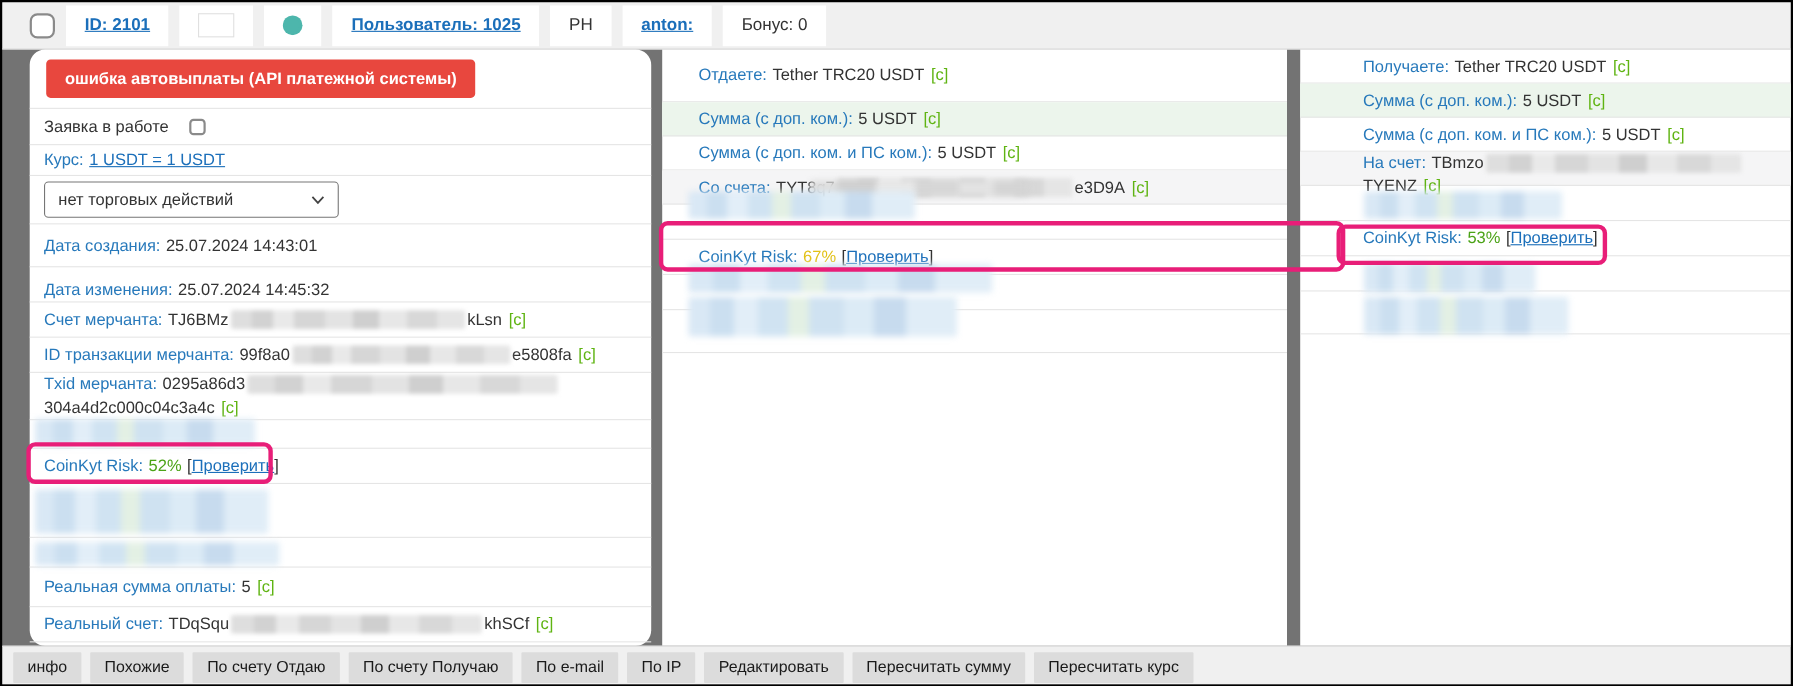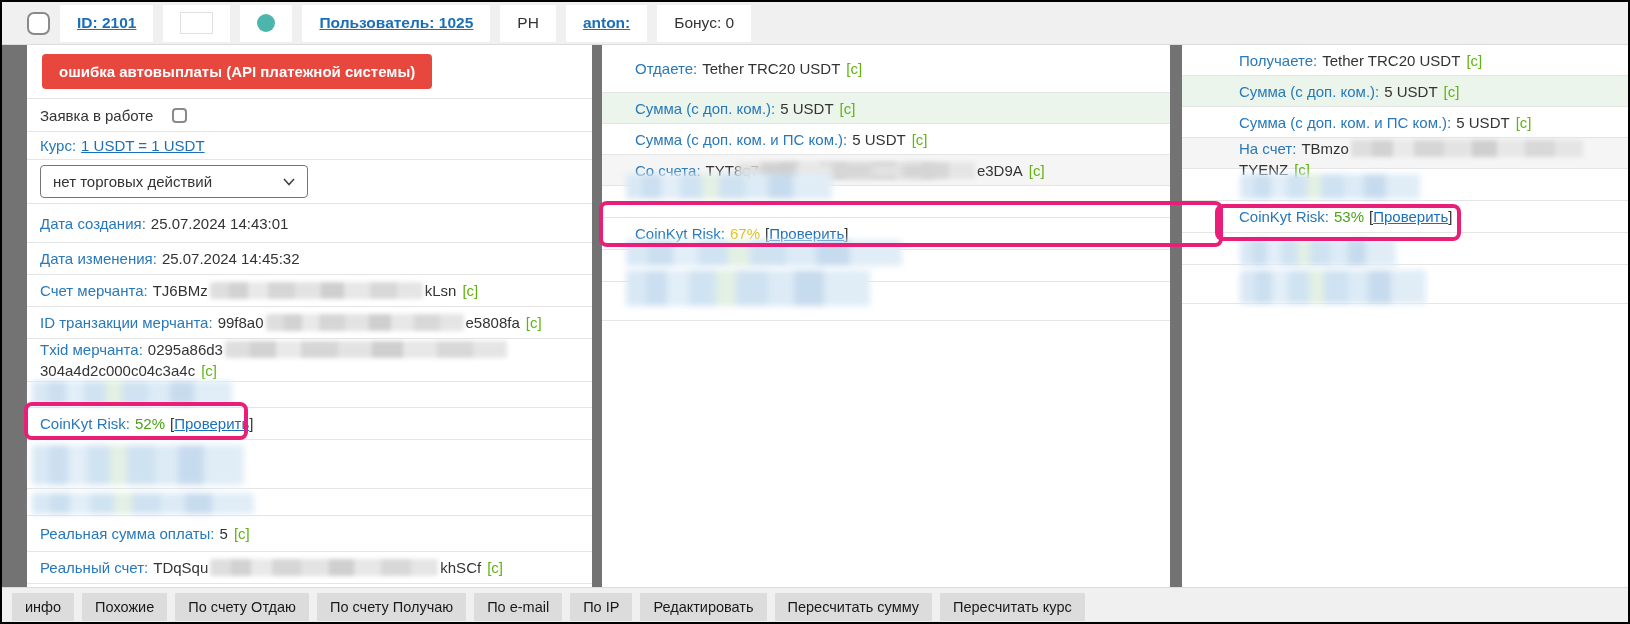--- a/index.html
+++ b/index.html
@@ -14,21 +14,21 @@
   .tb-link { color:#1b6fba; font-weight:700; text-decoration:underline; cursor:pointer; }
   .flag { width:33px; height:22px; border:1px solid #e0e0e0; display:block; }
   .flag .f-w { height:7px; background:#fff; }
   .flag .f-b { height:7px; background:#0038a8; }
   .flag .f-r { height:7px; background:#d52b1e; }
   .seal { width:18px; height:18px; background:#4db6ac; border:3px dotted #4db6ac; border-radius:50%; display:block; }
 
   
   .content { position:absolute; left:0; top:43px; width:1630px; height:542px; }
   .col { position:absolute; top:0; height:542px; background:#fff; }
-  .col-left  { left:25px;   width:565px; }
+  .col-left  { left:25px;   width:565px;border-radius:14px; }
   .col-mid   { left:600px;  width:568px; }
   .col-right { left:1180px; width:448px; }
   .row { display:flex; align-items:center; border-bottom:1px solid #e5e5e5; padding:0 14px; font-size:15px; color:#333; flex-wrap:wrap; line-height:21px; }
   .col-left  .row { padding-left:13px; }
   .col-mid   .row { padding-left:33px; }
   .col-right .row { padding-left:57px; }
   .lbl { color:#2779bb; margin-right:5px; white-space:nowrap; }
   .val { color:#333; }
   .ctag { color:#5fb412; margin-left:6px; }
   .pct-green { color:#4ba317; font-weight:400; margin-right:5px; }
@@ -100,21 +100,21 @@
           <span>нет торговых действий</span>
           <svg class="chev" viewBox="0 0 12 8">
               <polyline points="1,1 6,6.5 11,1" fill="none" stroke="#444" stroke-width="1.6"></polyline>
             </svg>
         </div>
       </div>
       <div class="row" style="height:39px;">
         <span class="lbl">Дата создания:</span>
         <span class="val">25.07.2024 14:43:01</span>
       </div>
-      <div class="row" style="height:32px;">
+      <div class="row" style="height:32px;align-items:flex-end;">
         <span class="lbl">Дата изменения:</span>
         <span class="val">25.07.2024 14:45:32</span>
       </div>
       <div class="row" style="height:32px;">
         <span class="lbl">Счет мерчанта:</span>
         <span class="val">TJ6BMz</span>
           <span class="blur-inline" style="width:213px;"></span>
           <span class="val">kLsn</span>
         <span class="ctag">[c]</span>
       </div>

